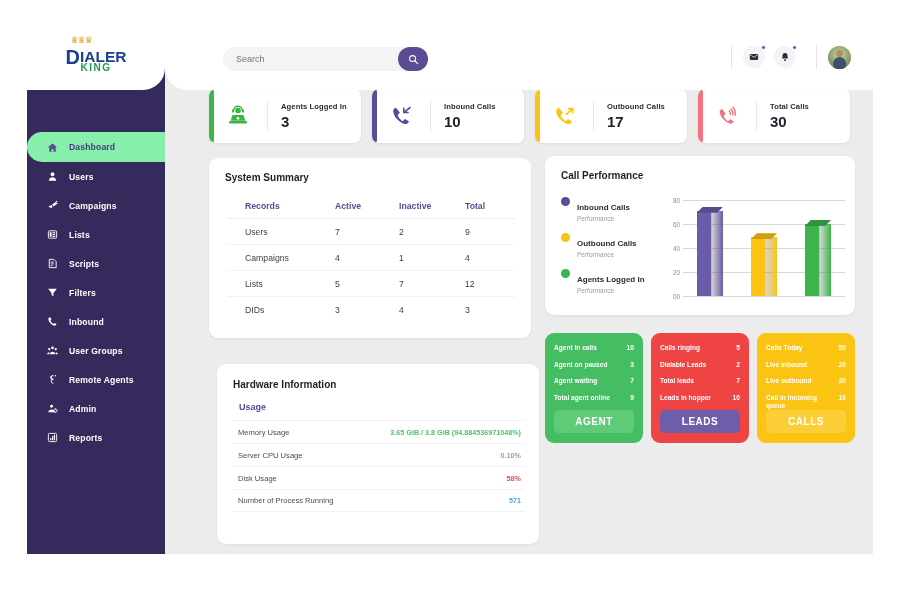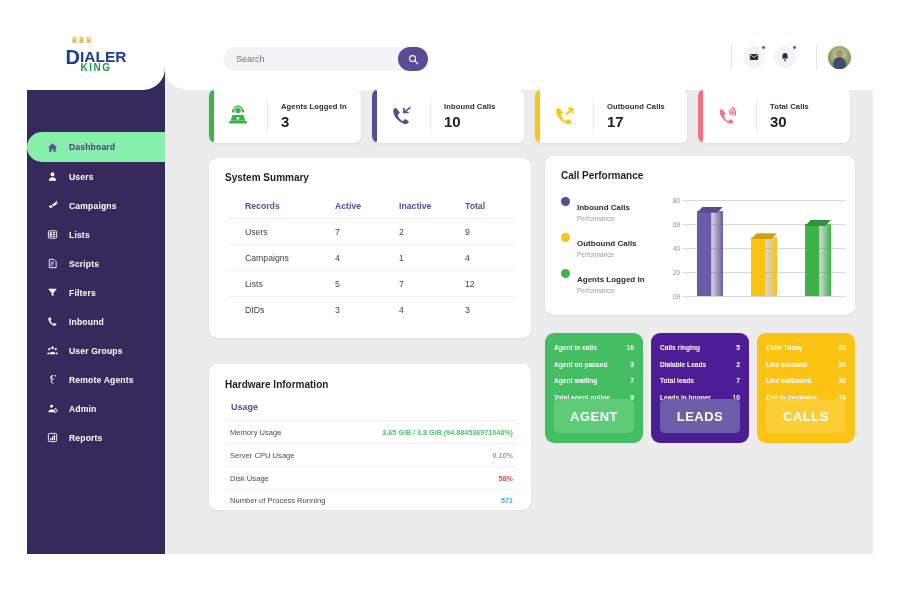--- a/index.html
+++ b/index.html
@@ -214,21 +214,21 @@
     padding: 7.5px 0;
     border-bottom: 1px solid #f2f2f6;
   }
   .sum-table tr:last-child td { border-bottom: none; }
   .sum-table th:nth-child(1), .sum-table td:nth-child(1) { width: 108px; padding-left: 18px; }
   .sum-table th:nth-child(2), .sum-table td:nth-child(2) { width: 64px; }
   .sum-table th:nth-child(3), .sum-table td:nth-child(3) { width: 66px; }
   .sum-table th:nth-child(4), .sum-table td:nth-child(4) { width: 50px; }
 
   
-  #panel-hw { left: 44px; top: 337px; width: 322px; height: 146px; }
+  #panel-hw { left: 52px; top: 337px; width: 322px; height: 180px; }
   #panel-hw .panel-title { position: absolute; left: 16px; top: 15px; }
   .hw-usage {
     position: absolute; left: 22px; top: 38px;
     font-size: 9px; font-weight: bold; color: #5b4a94;
   }
   .hw-list {
     position: absolute; left: 16px; top: 56px;
     width: 292px;
   }
   .hw-row {
@@ -309,24 +309,24 @@
   .stat-key {
     font-size: 6.6px; font-weight: bold; color: #ffffff;
     line-height: 1.25; max-width: 64px;
   }
   .stat-num {
     font-size: 6.8px; font-weight: bold; color: #ffffff;
     flex: 0 0 auto; padding-left: 4px;
   }
   .stat-btn {
     position: absolute; left: 9px; bottom: 10px;
-    width: 80px; height: 34px;
+    width: 80px; height: 23px;
     border-radius: 5px;
     display: flex; align-items: center; justify-content: center;
-    font-size: 13px; font-weight: bold; color: #ffffff;
+    font-size: 10px; font-weight: bold; color: #ffffff;
     letter-spacing: 0.5px;
     cursor: pointer; border: none;
     font-family: "Liberation Sans", sans-serif;
   }
 </style>
 </head>
 <body>
 
 <div class="screen">
 
@@ -682,21 +682,21 @@
           <div class="stat-line">
             <span class="stat-key">Agent waiting</span>
             <span class="stat-num">7</span>
           </div>
           <div class="stat-line">
             <span class="stat-key">Total agent online</span>
             <span class="stat-num">9</span>
           </div>
           <button class="stat-btn" style="background:#5FCB78">AGENT</button>
         </div>
-        <div class="stat-card" style="background: #4c1d95;">
+        <div class="stat-card" style="background: #ef4444;">
           <div class="stat-line">
             <span class="stat-key">Calls ringing</span>
             <span class="stat-num">5</span>
           </div>
           <div class="stat-line">
             <span class="stat-key">Dialable Leads</span>
             <span class="stat-num">2</span>
           </div>
           <div class="stat-line">
             <span class="stat-key">Total leads</span>

